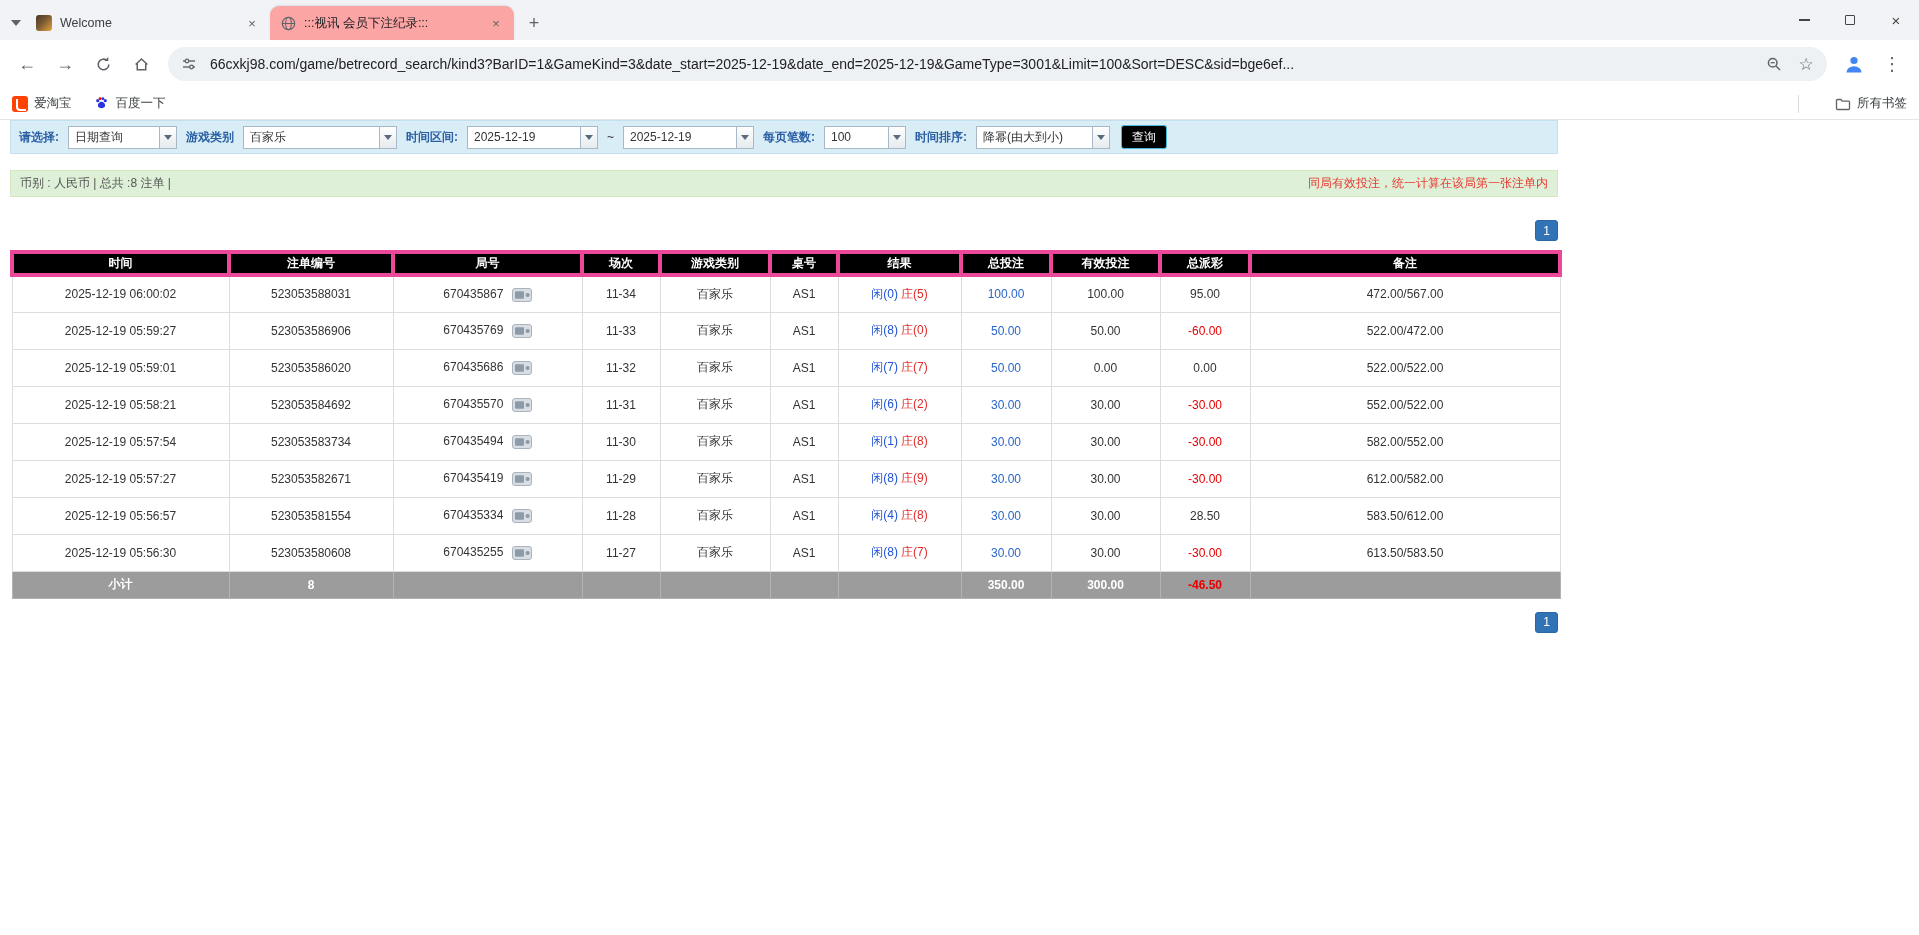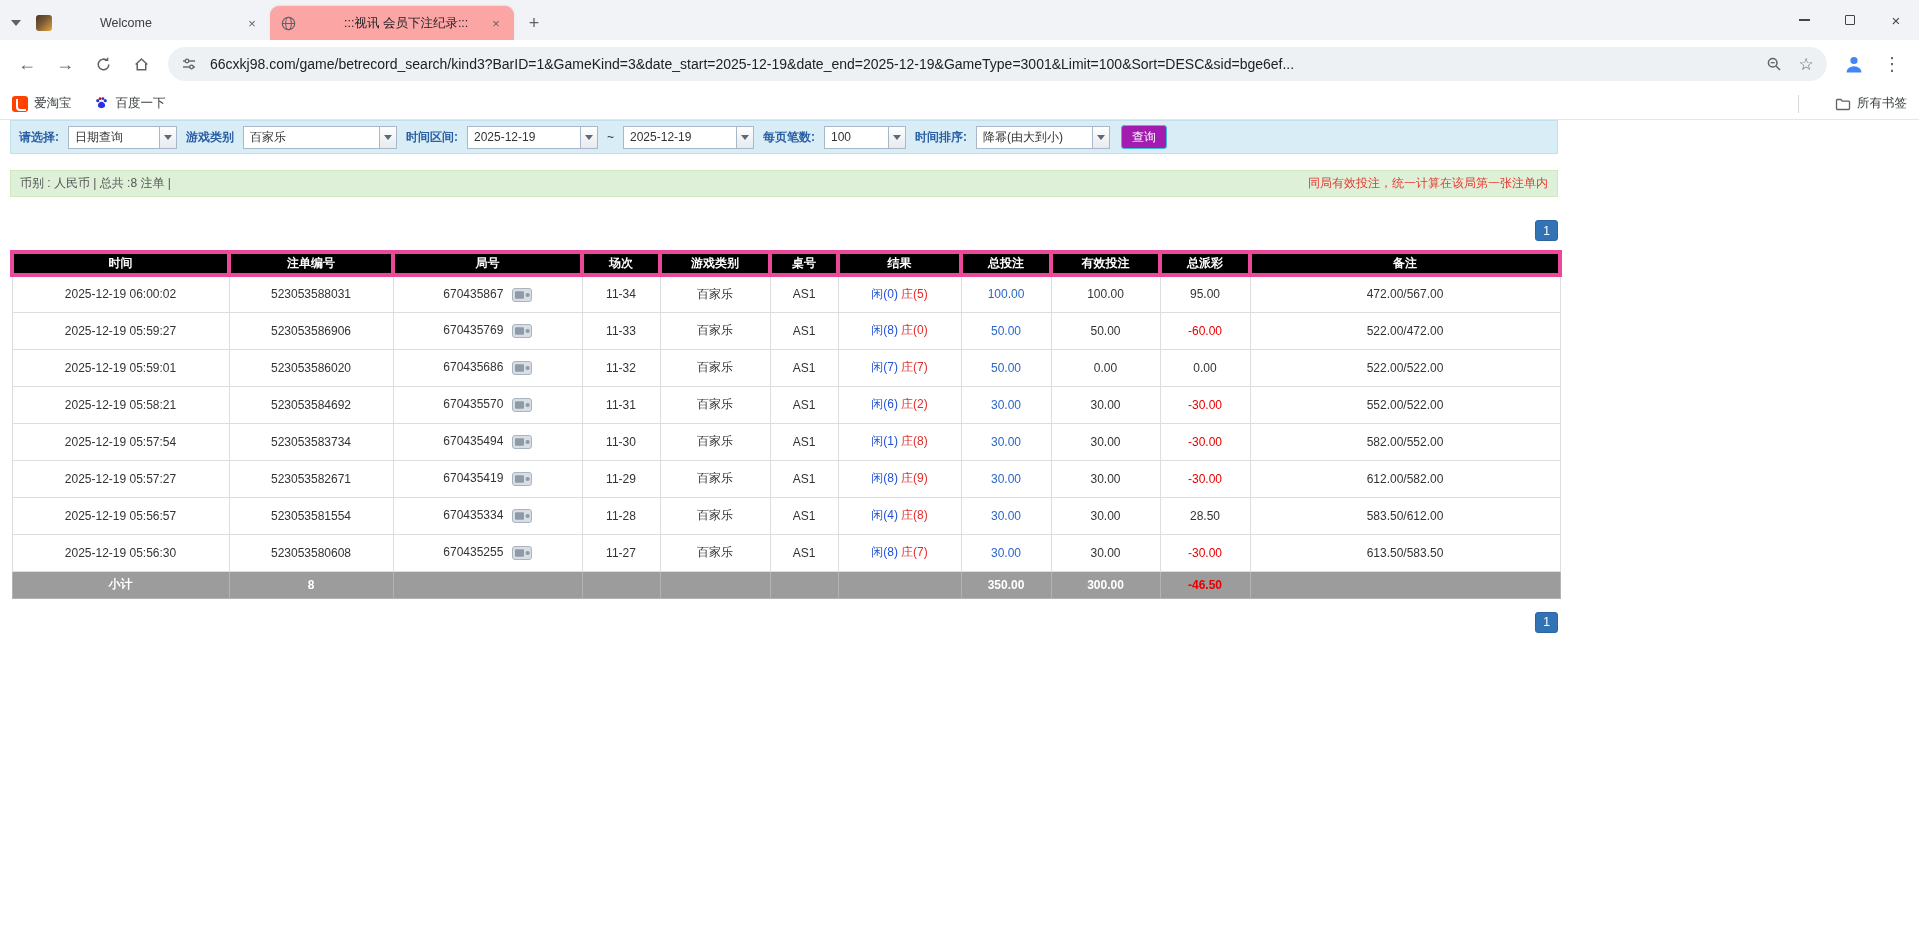--- a/index.html
+++ b/index.html
@@ -19,21 +19,21 @@
     width: 20px; height: 34px; display: flex; align-items: center; justify-content: center;
     cursor: pointer;
   }
   .chev { width: 0; height: 0; border-left: 5px solid transparent; border-right: 5px solid transparent; border-top: 6px solid #5f6368; }
   .tab {
     width: 244px; height: 34px; display: flex; align-items: center; gap: 8px;
     padding: 0 10px; font-size: 12.5px; color: #3c4043;
     border-radius: 9px 9px 0 0; position: relative; cursor: pointer;
   }
   .tab.active { background: #fca5a5; box-shadow: 0 -1px 2px rgba(0,0,0,.08); color: #202124; }
-  .tab .tab-title { flex: 1; white-space: nowrap; overflow: hidden; text-overflow: ellipsis; margin-left: 40px; }
+  .tab .tab-title { flex: 1; white-space: nowrap; overflow: hidden; text-overflow: ellipsis; }
   .tab-close {
     width: 16px; height: 16px; border-radius: 50%; display: flex; align-items: center; justify-content: center;
     font-size: 13px; color: #5f6368; cursor: pointer;
   }
   .favicon { width: 16px; height: 16px; display: inline-flex; align-items: center; justify-content: center; flex: none; }
   .welcome-fav {
     border-radius: 3px;
     background: linear-gradient(135deg, #4a3524 0%, #7a5b36 45%, #e8a33d 100%);
   }
   .newtab {
@@ -84,21 +84,21 @@
     height: 34px; display: flex; align-items: center; gap: 9px; padding: 0 8px;
   }
   .flabel { font-size: 12px; font-weight: bold; color: #2b5fa3; white-space: nowrap; }
   .tilde { font-size: 12px; color: #333; }
   .combo { display: inline-flex; align-items: stretch; background: #fff; border: 1px solid #a9b8c6; height: 23px; cursor: pointer; }
   .combo-val { font-size: 12px; line-height: 21px; color: #333; padding: 0 6px; white-space: nowrap; overflow: hidden; }
   .combo-btn { width: 17px; border-left: 1px solid #a9b8c6; background: linear-gradient(#fefefe, #e7ebef); display: flex; align-items: center; justify-content: center; }
   .tri { width: 0; height: 0; border-left: 4px solid transparent; border-right: 4px solid transparent; border-top: 5px solid #5a6a7a; }
   .search-btn {
     height: 24px; padding: 0 10px; margin-left: 2px;
-    background: #a21caf; border: 1px solid #46b8da; border-radius: 3px;
+    background: #000000; border: 1px solid #46b8da; border-radius: 3px;
     color: #fff; font-size: 12px; cursor: pointer; font-family: inherit;
   }
 
   .info-bar {
     margin-top: 16px; background: #dff0d8; border: 1px solid #d2e7c2;
     height: 27px; display: flex; align-items: center; justify-content: space-between;
     padding: 0 9px; font-size: 12px;
   }
   .info-left { color: #555; }
   .info-right { color: #e8392f; }

